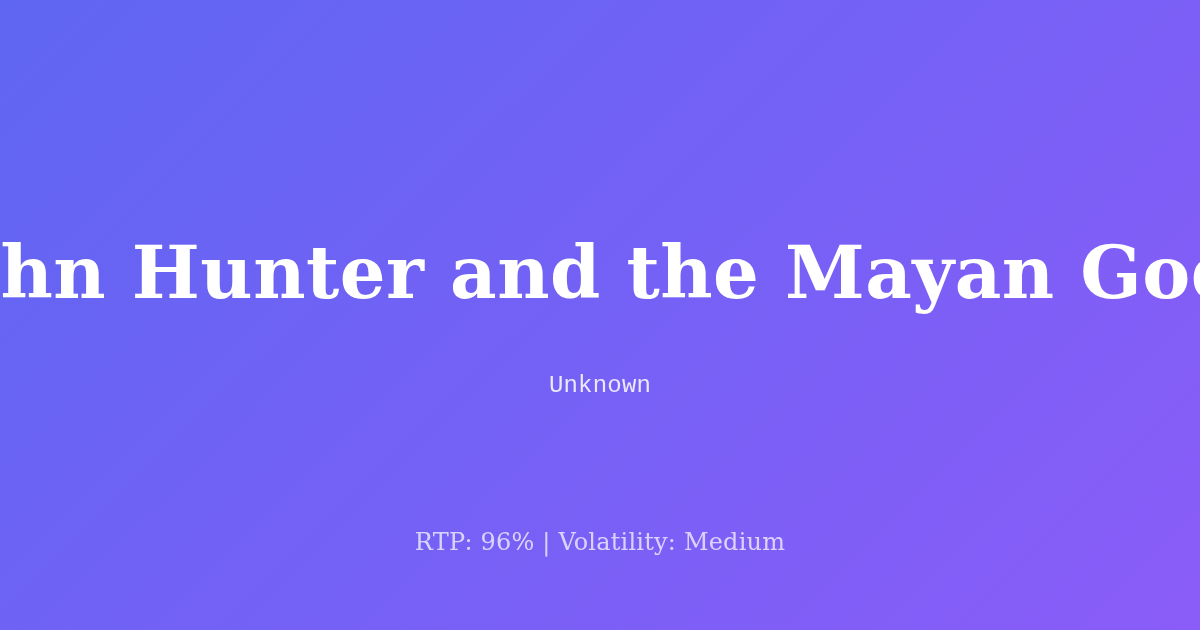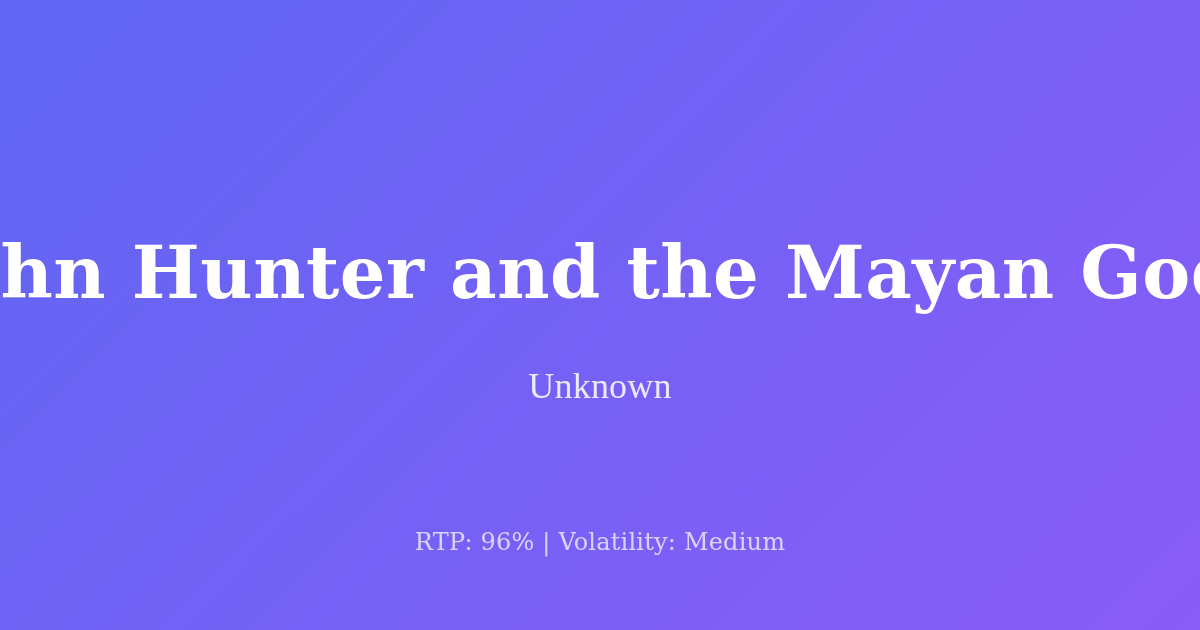--- a/index.html
+++ b/index.html
@@ -52,23 +52,23 @@
   
   .provider-row {
     position: absolute;
     top: 362px;
     left: 0;
     width: 1200px;
     text-align: center;
   }
 
   .provider-name {
-    font-family: Liberation Serif, serif;
+    font-family: Liberation Mono, monospace;
     font-weight: 400;
-    font-size: 36px;
+    font-size: 24px;
     line-height: 48px;
     color: rgba(255, 255, 255, 0.86);
     letter-spacing: 0.2px;
   }
 
   
   .meta-row {
     position: absolute;
     top: 526px;
     left: 0;

